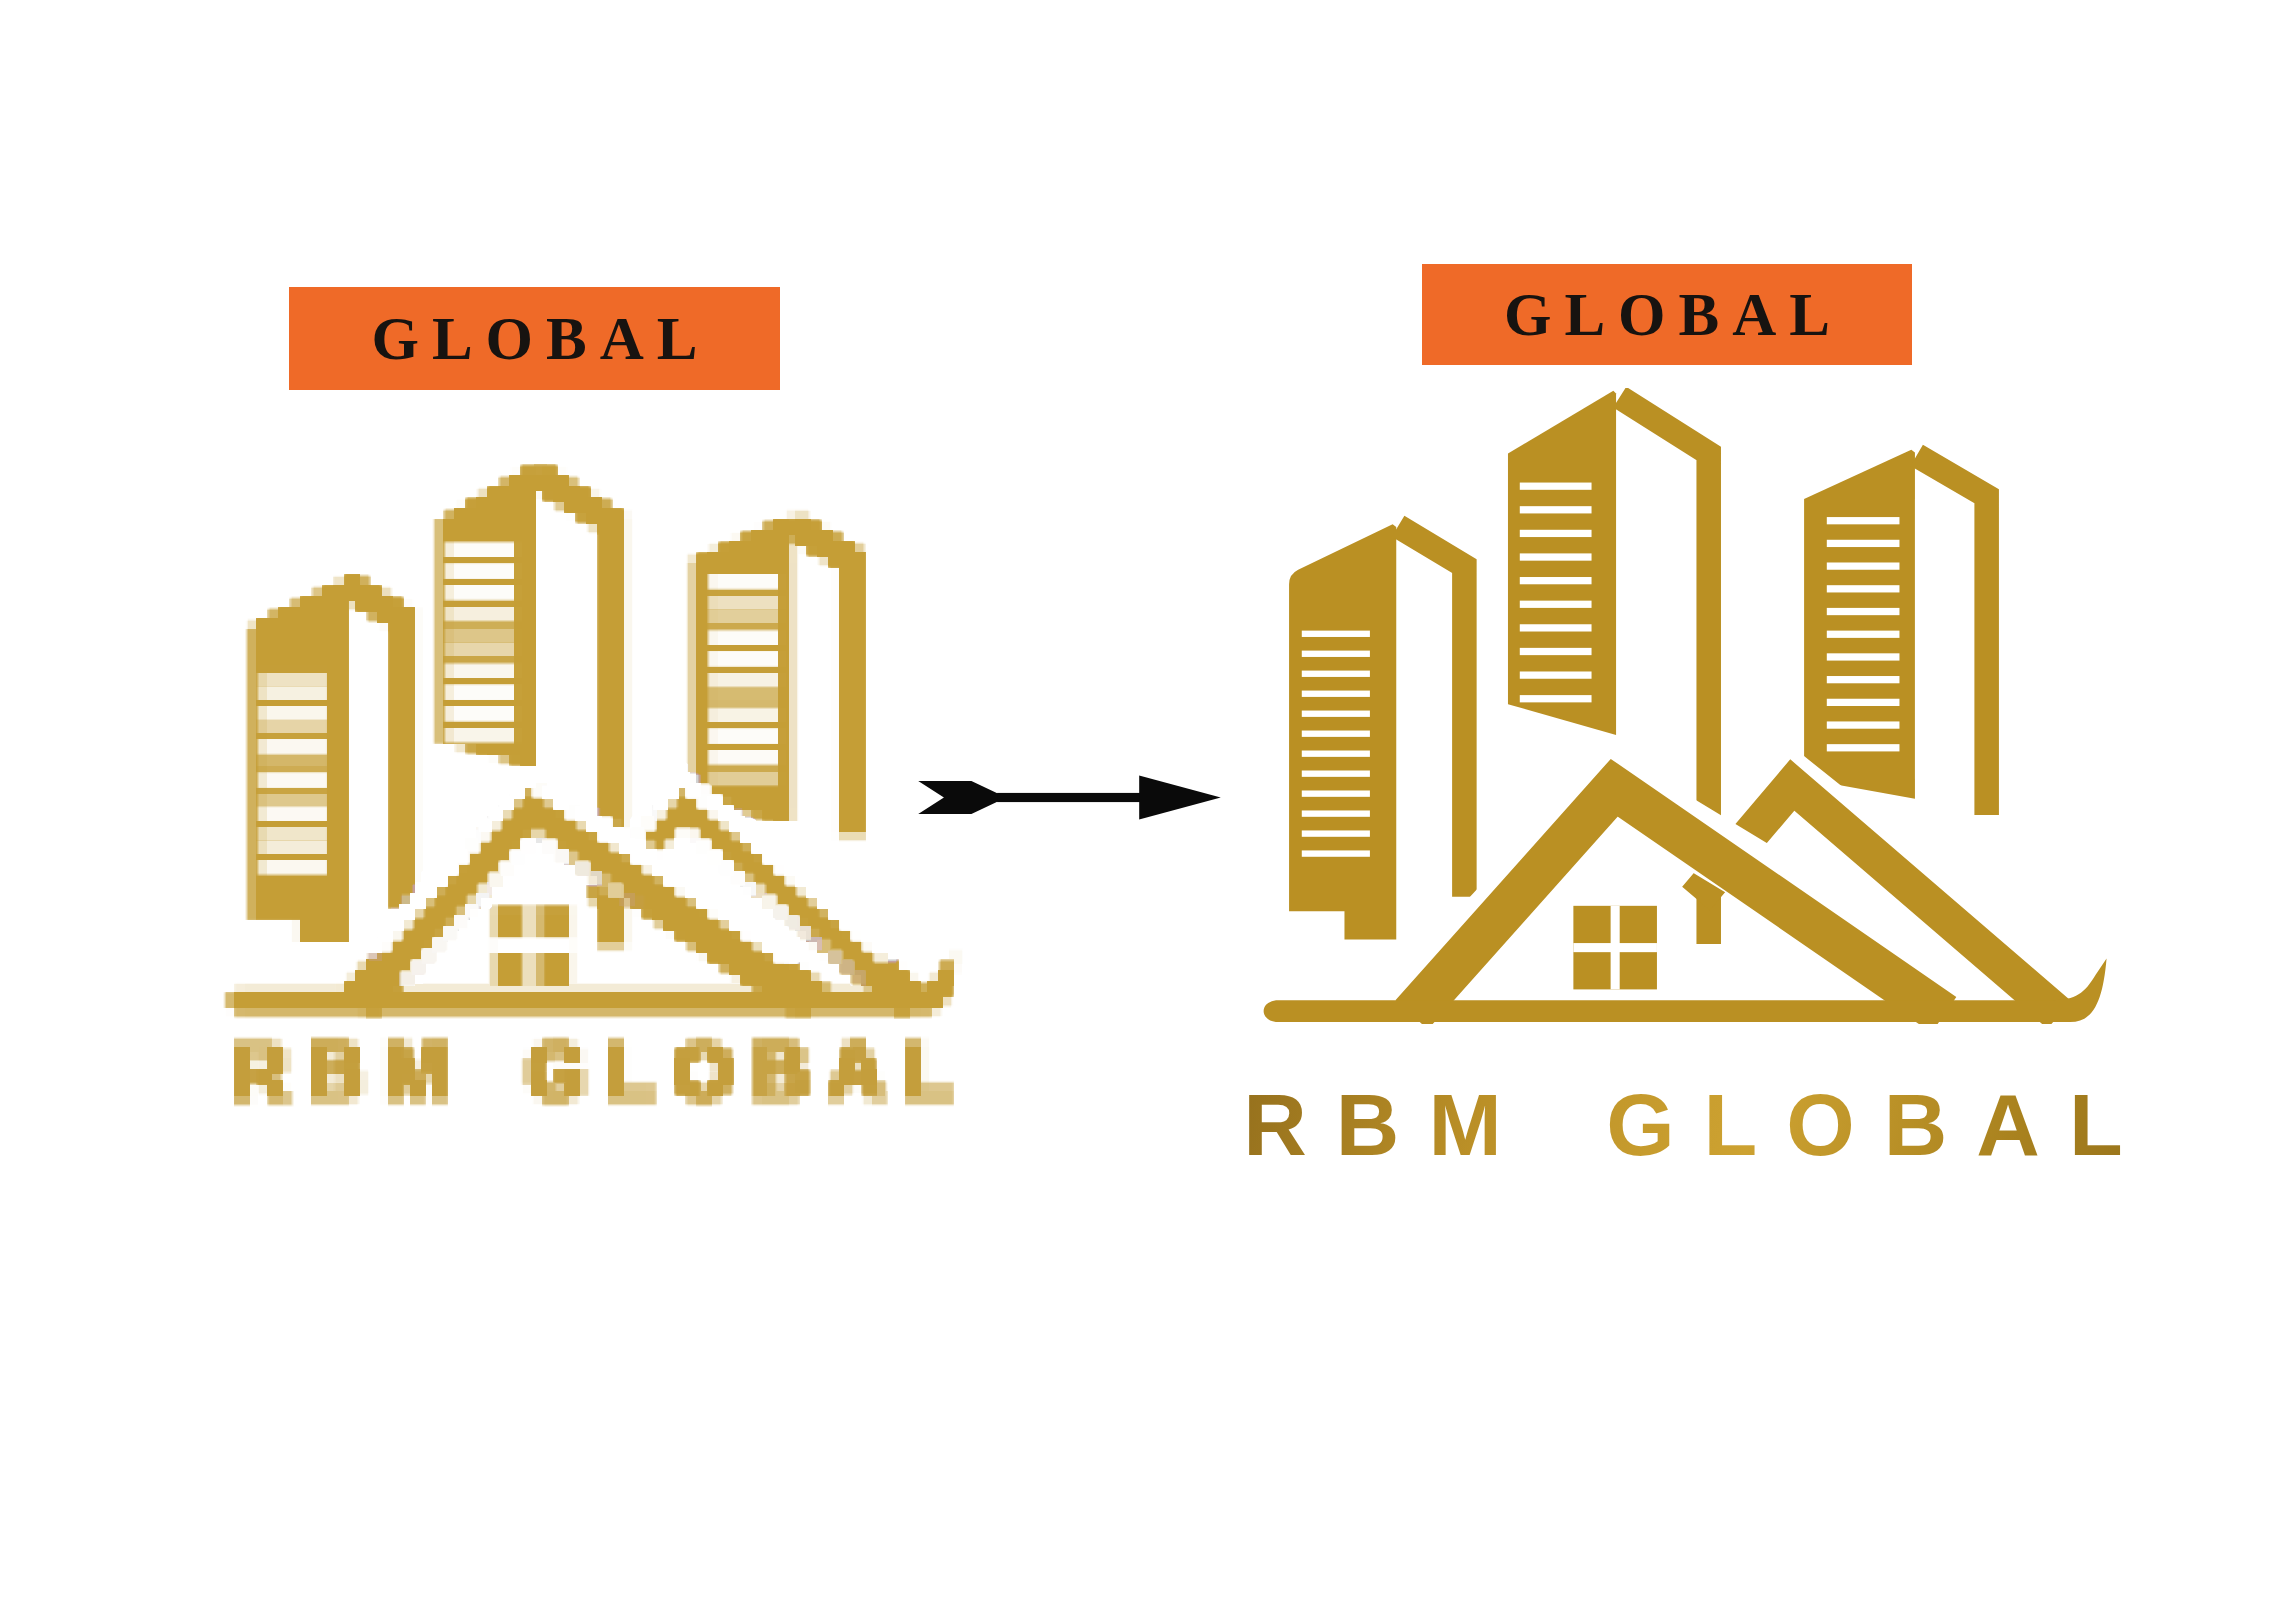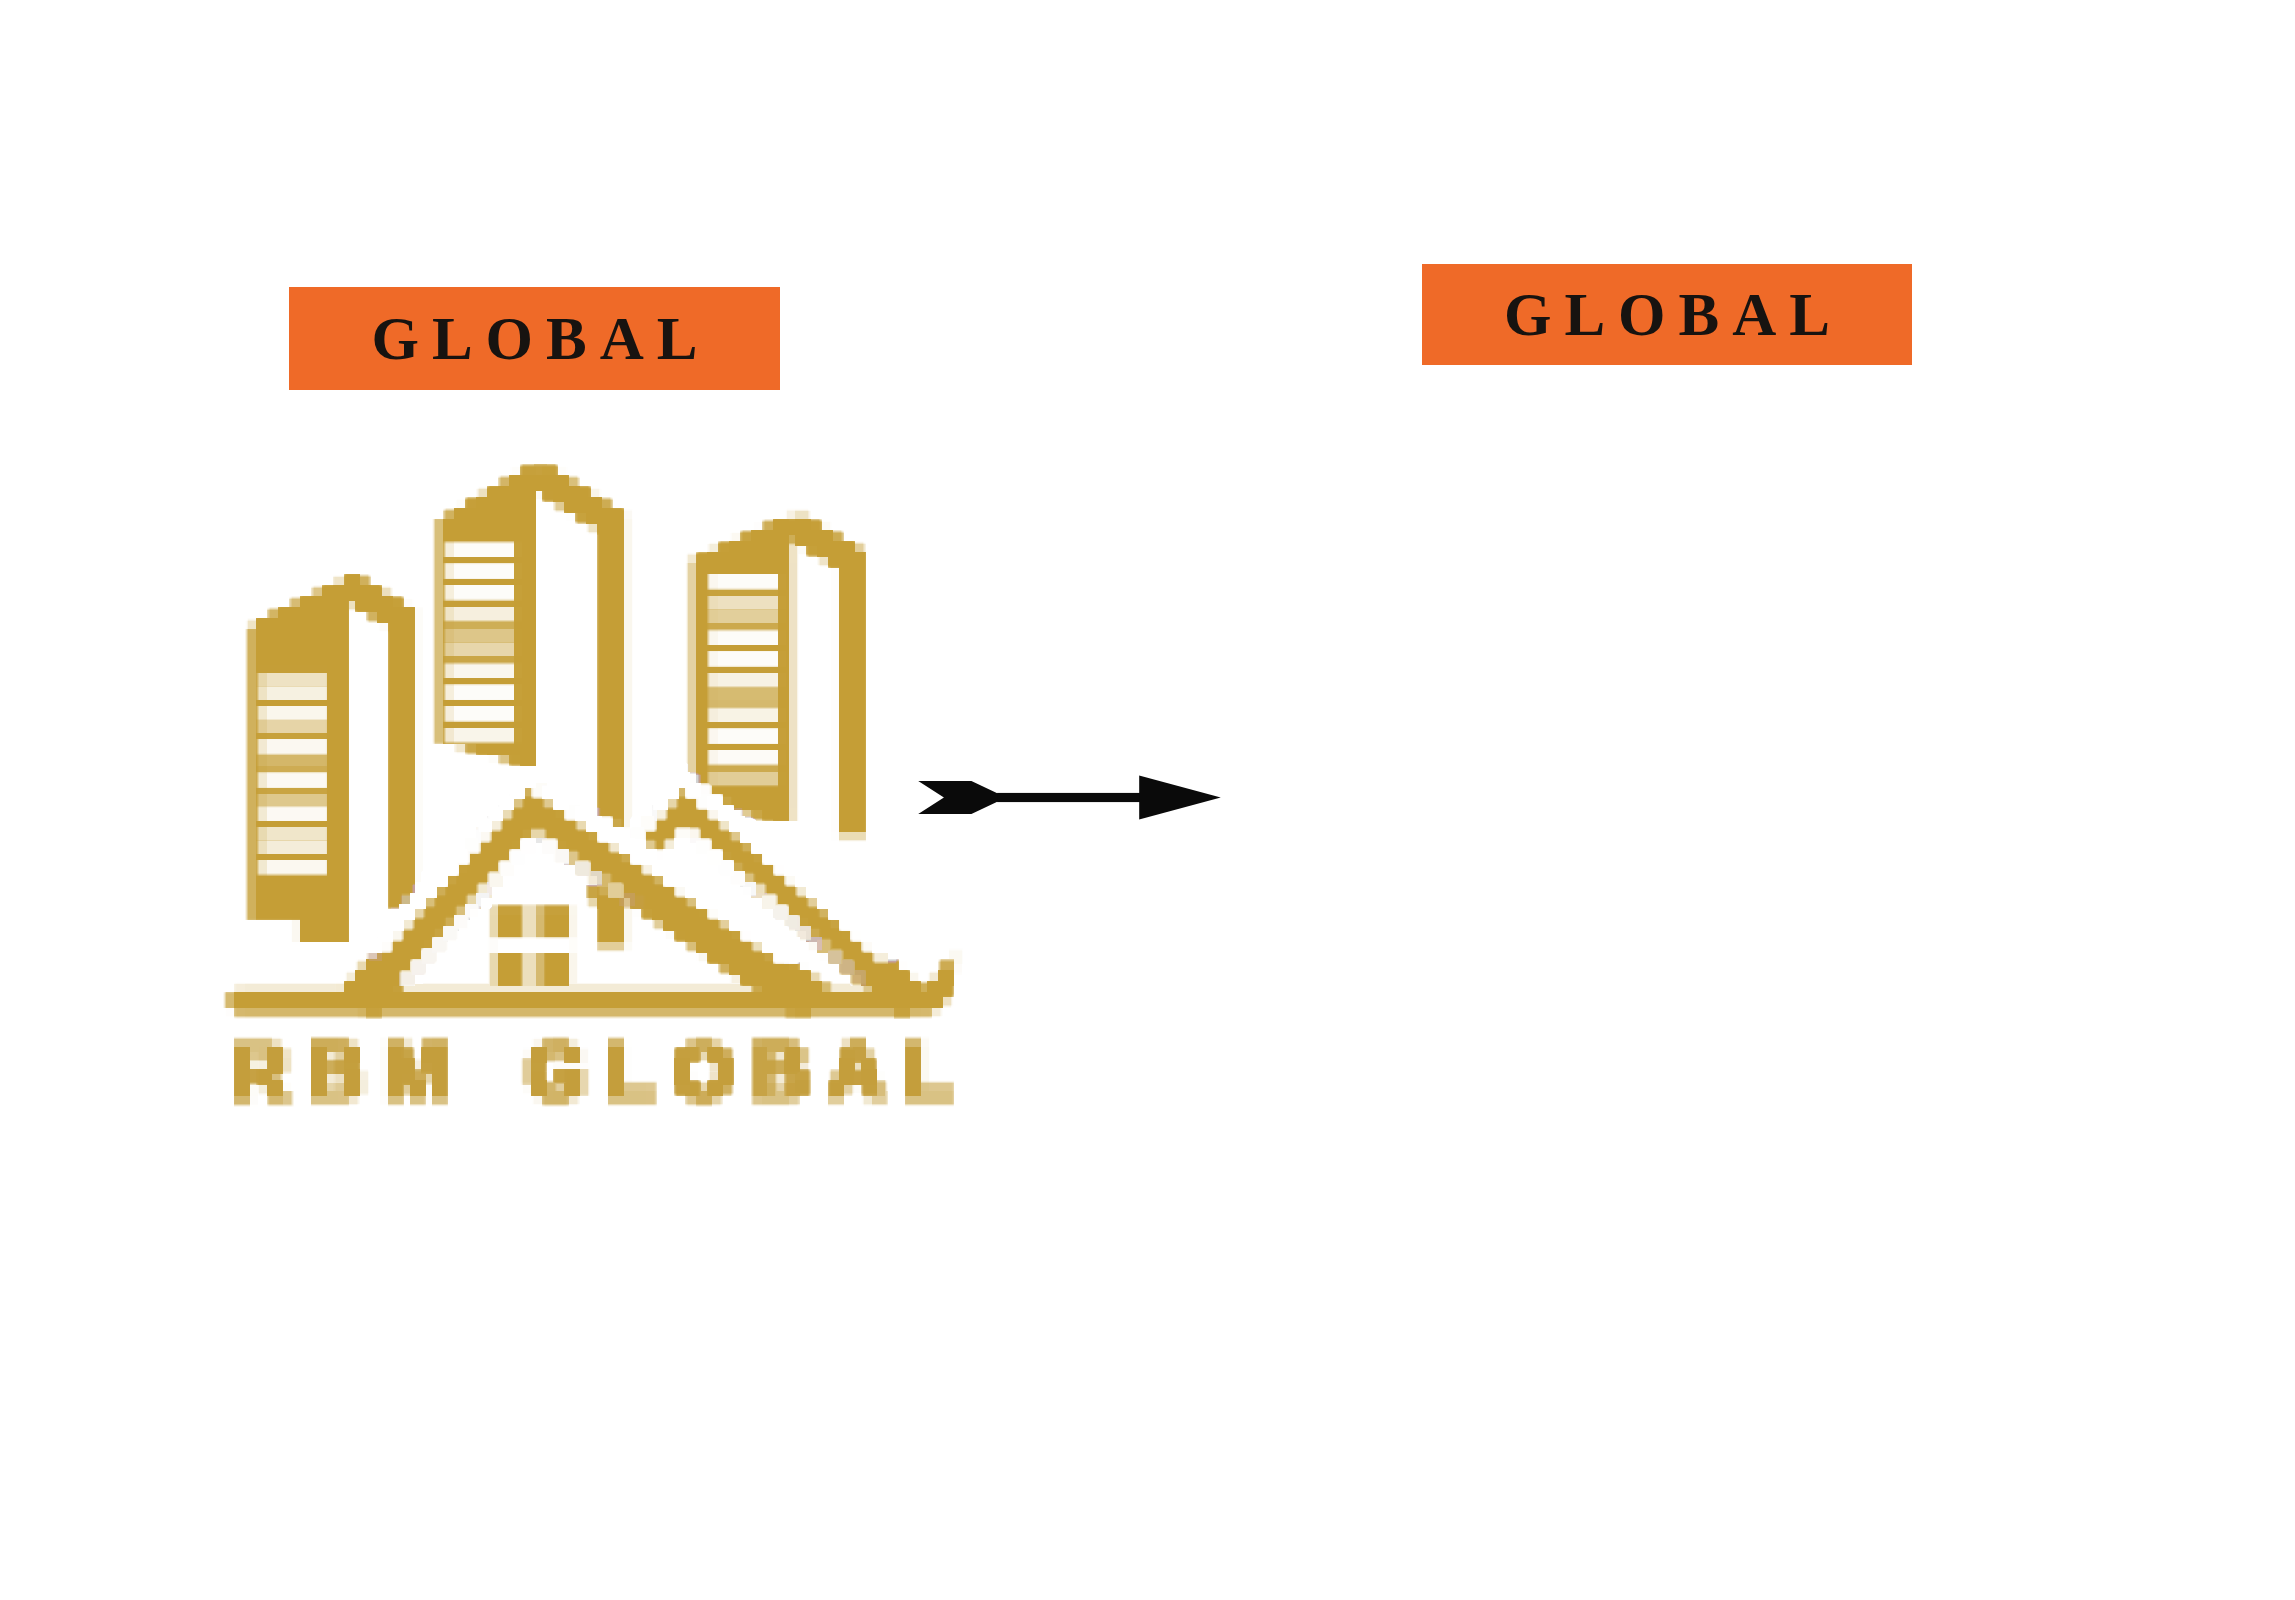--- a/index.html
+++ b/index.html
@@ -158,15 +158,21 @@
     </svg>
     <div class="wordmark wordmark--raster">RBM GLOBAL</div>
   </div>
 
   <svg class="arrow" viewBox="0 0 334 60">
     <path fill="currentColor" d="M2,12 L60,12 L98,30 L60,48 L2,48 L30,30 Z"></path>
     <rect x="88" y="25" width="160" height="10" fill="currentColor"></rect>
     <path fill="currentColor" d="M243,6 L332,30 L243,54 Z"></path>
   </svg>
 
+  <div class="figure figure--vector">
+    <svg class="logo-art" viewBox="0 0 960 700">
+      <use href="#rbm-logo"></use>
+    </svg>
+    <div class="wordmark wordmark--vector">RBM GLOBAL</div>
+  </div>
 
 </div>
 
 
 </body></html>

